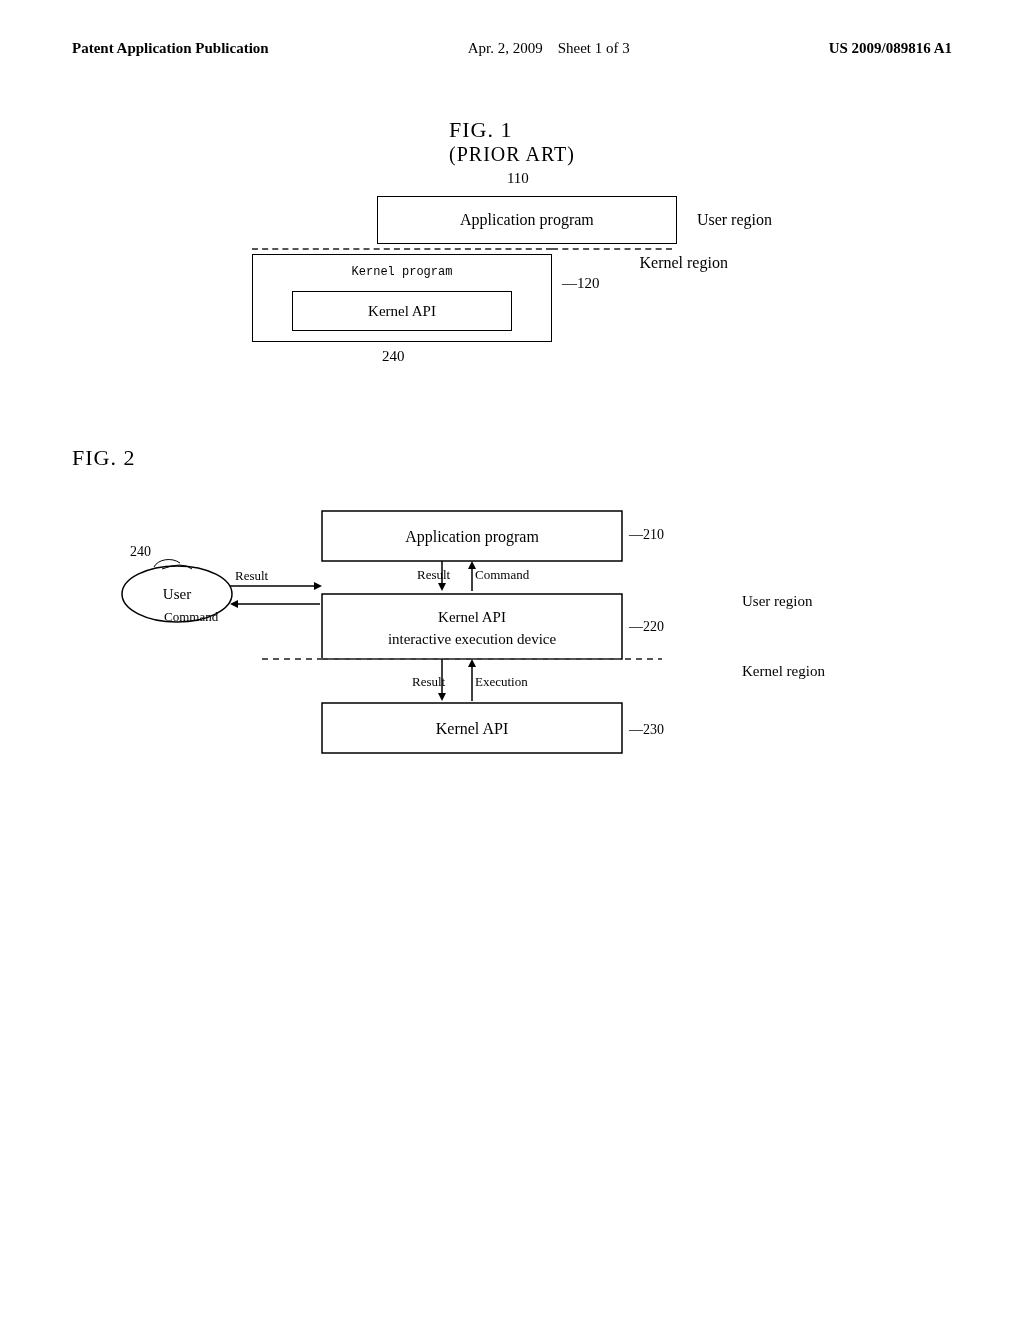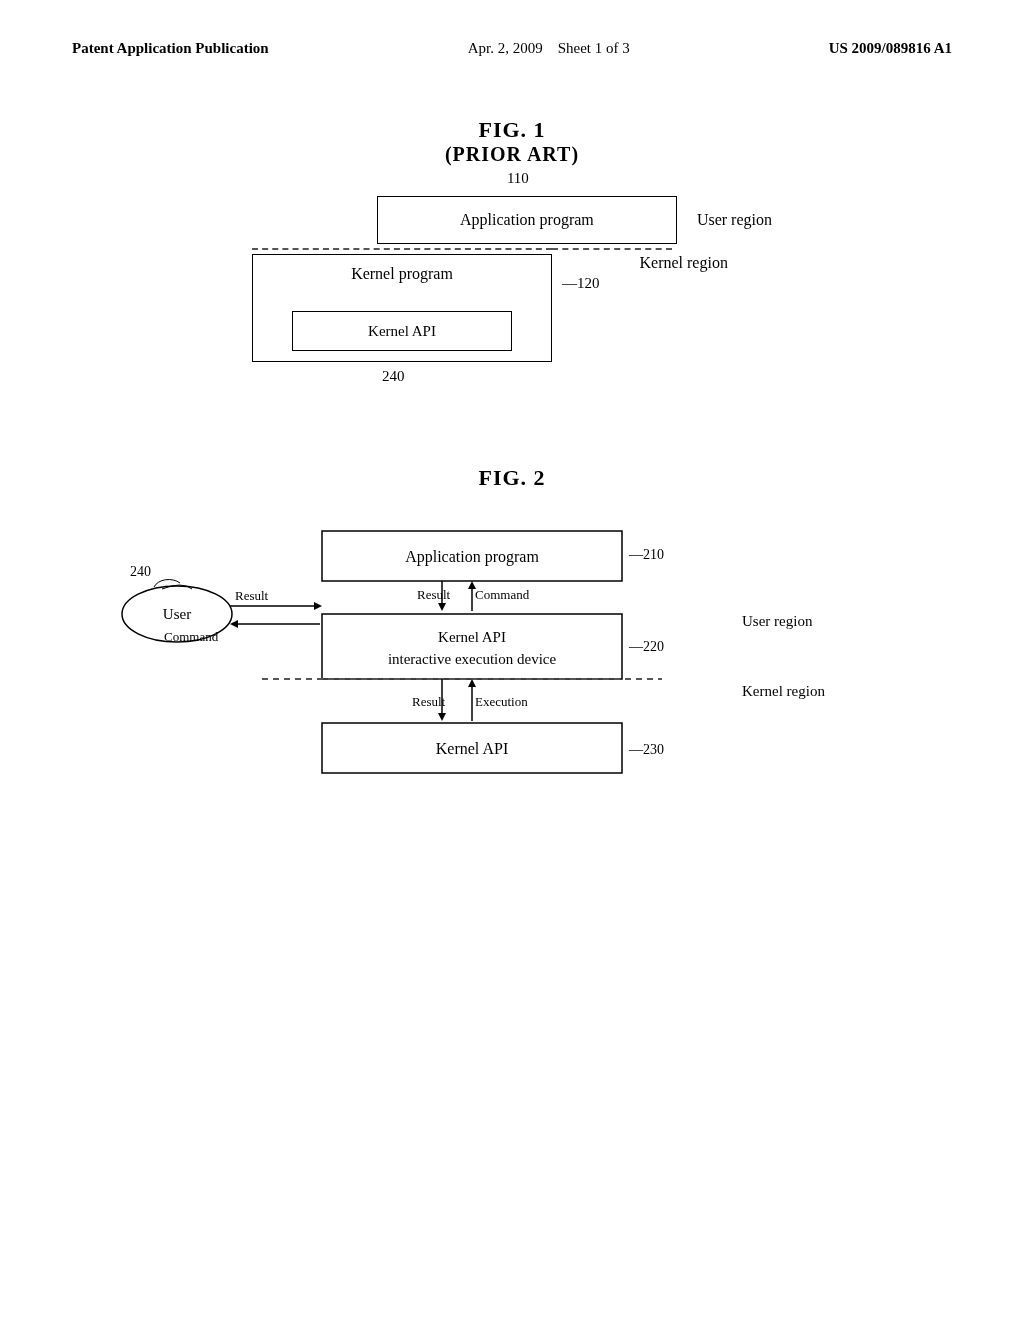--- a/index.html
+++ b/index.html
@@ -35,23 +35,22 @@
       font-size: 15px;
       text-align: right;
     }
     .header-right {
       font-size: 15px;
       font-weight: bold;
     }
 
     
     .fig-title {
-      text-align: center;
       font-size: 22px;
-      font-weight: bold;
+      font-weight: normal;
       font-family: 'Times New Roman', serif;
       margin-bottom: 30px;
       letter-spacing: 1px;
     }
 
     
     .fig1-container {
       display: flex;
       flex-direction: column;
       align-items: center;
@@ -89,22 +88,23 @@
       border: 1.5px solid #000;
       width: 300px;
       padding: 10px;
       display: flex;
       flex-direction: column;
       align-items: center;
       gap: 8px;
     }
 
     .fig1-kernel-label {
-      font-size: 16px;
-      margin-bottom: 20px;
+      font-size: 12px;
+      margin-bottom: 4px;
+      font-family: Liberation Mono, monospace;
     }
 
     .fig1-kernel-api-box {
       width: 220px;
       height: 40px;
       font-size: 15px;
     }
 
     
     .fig2-section {

